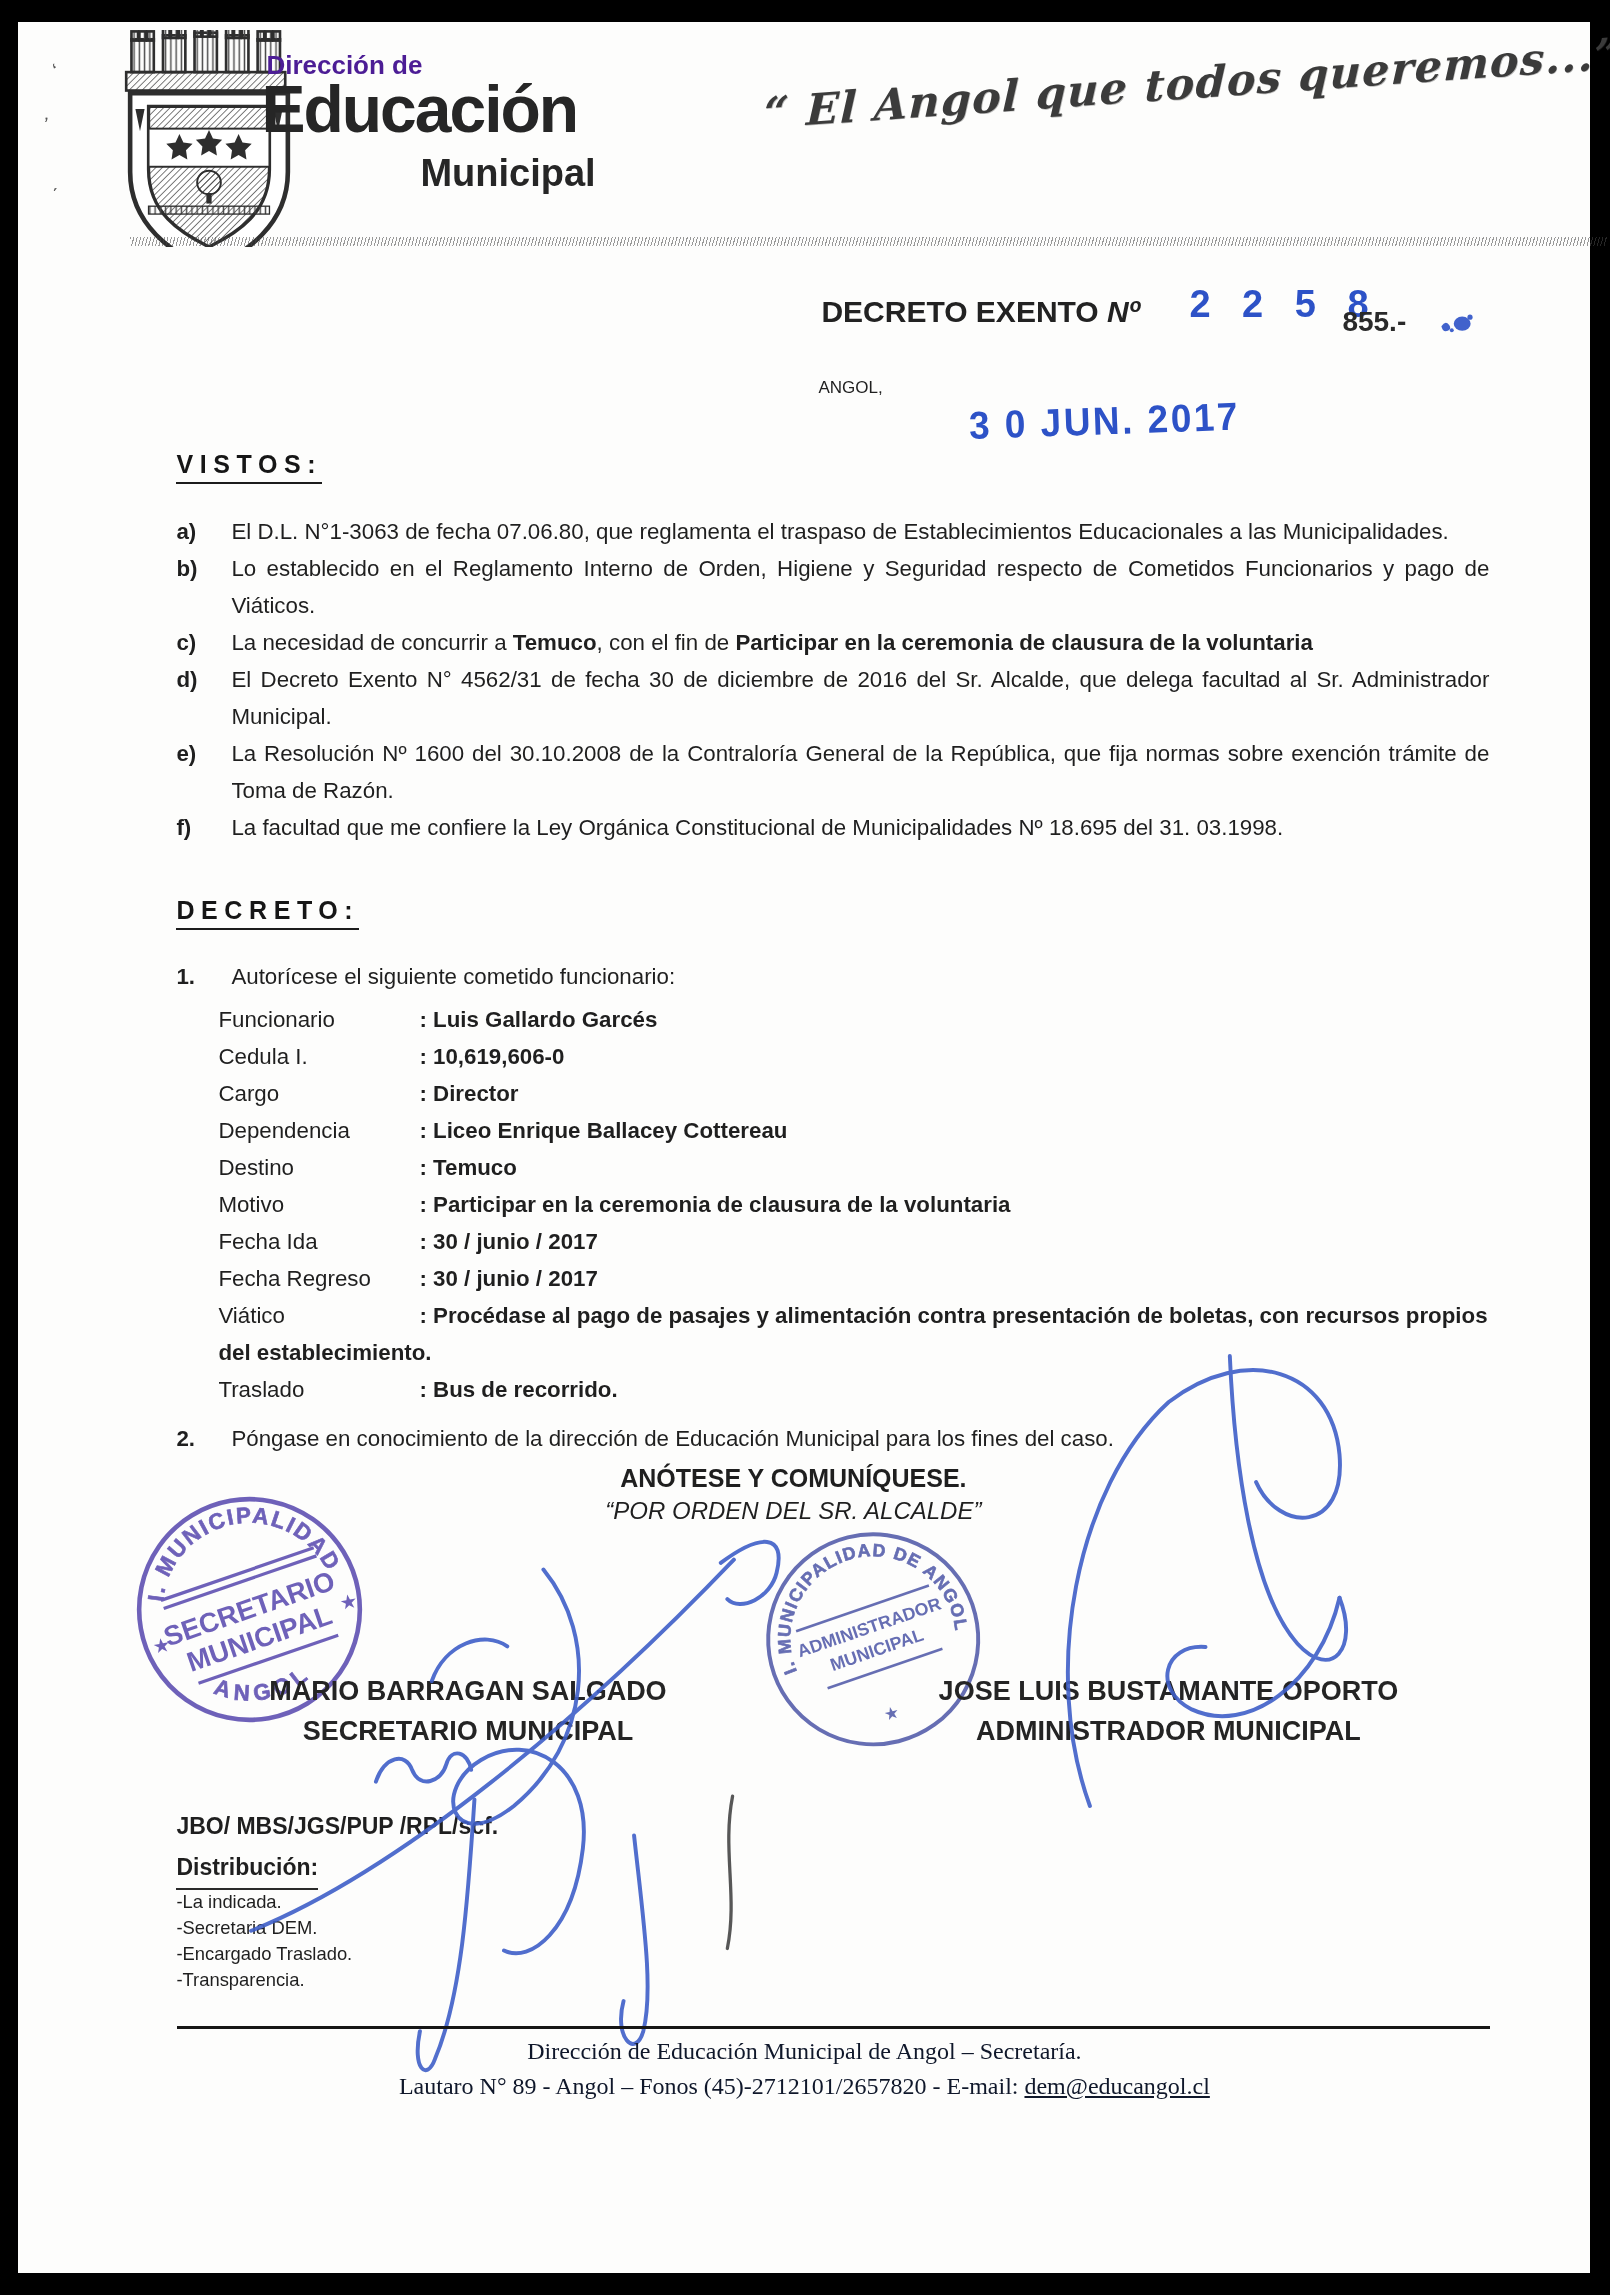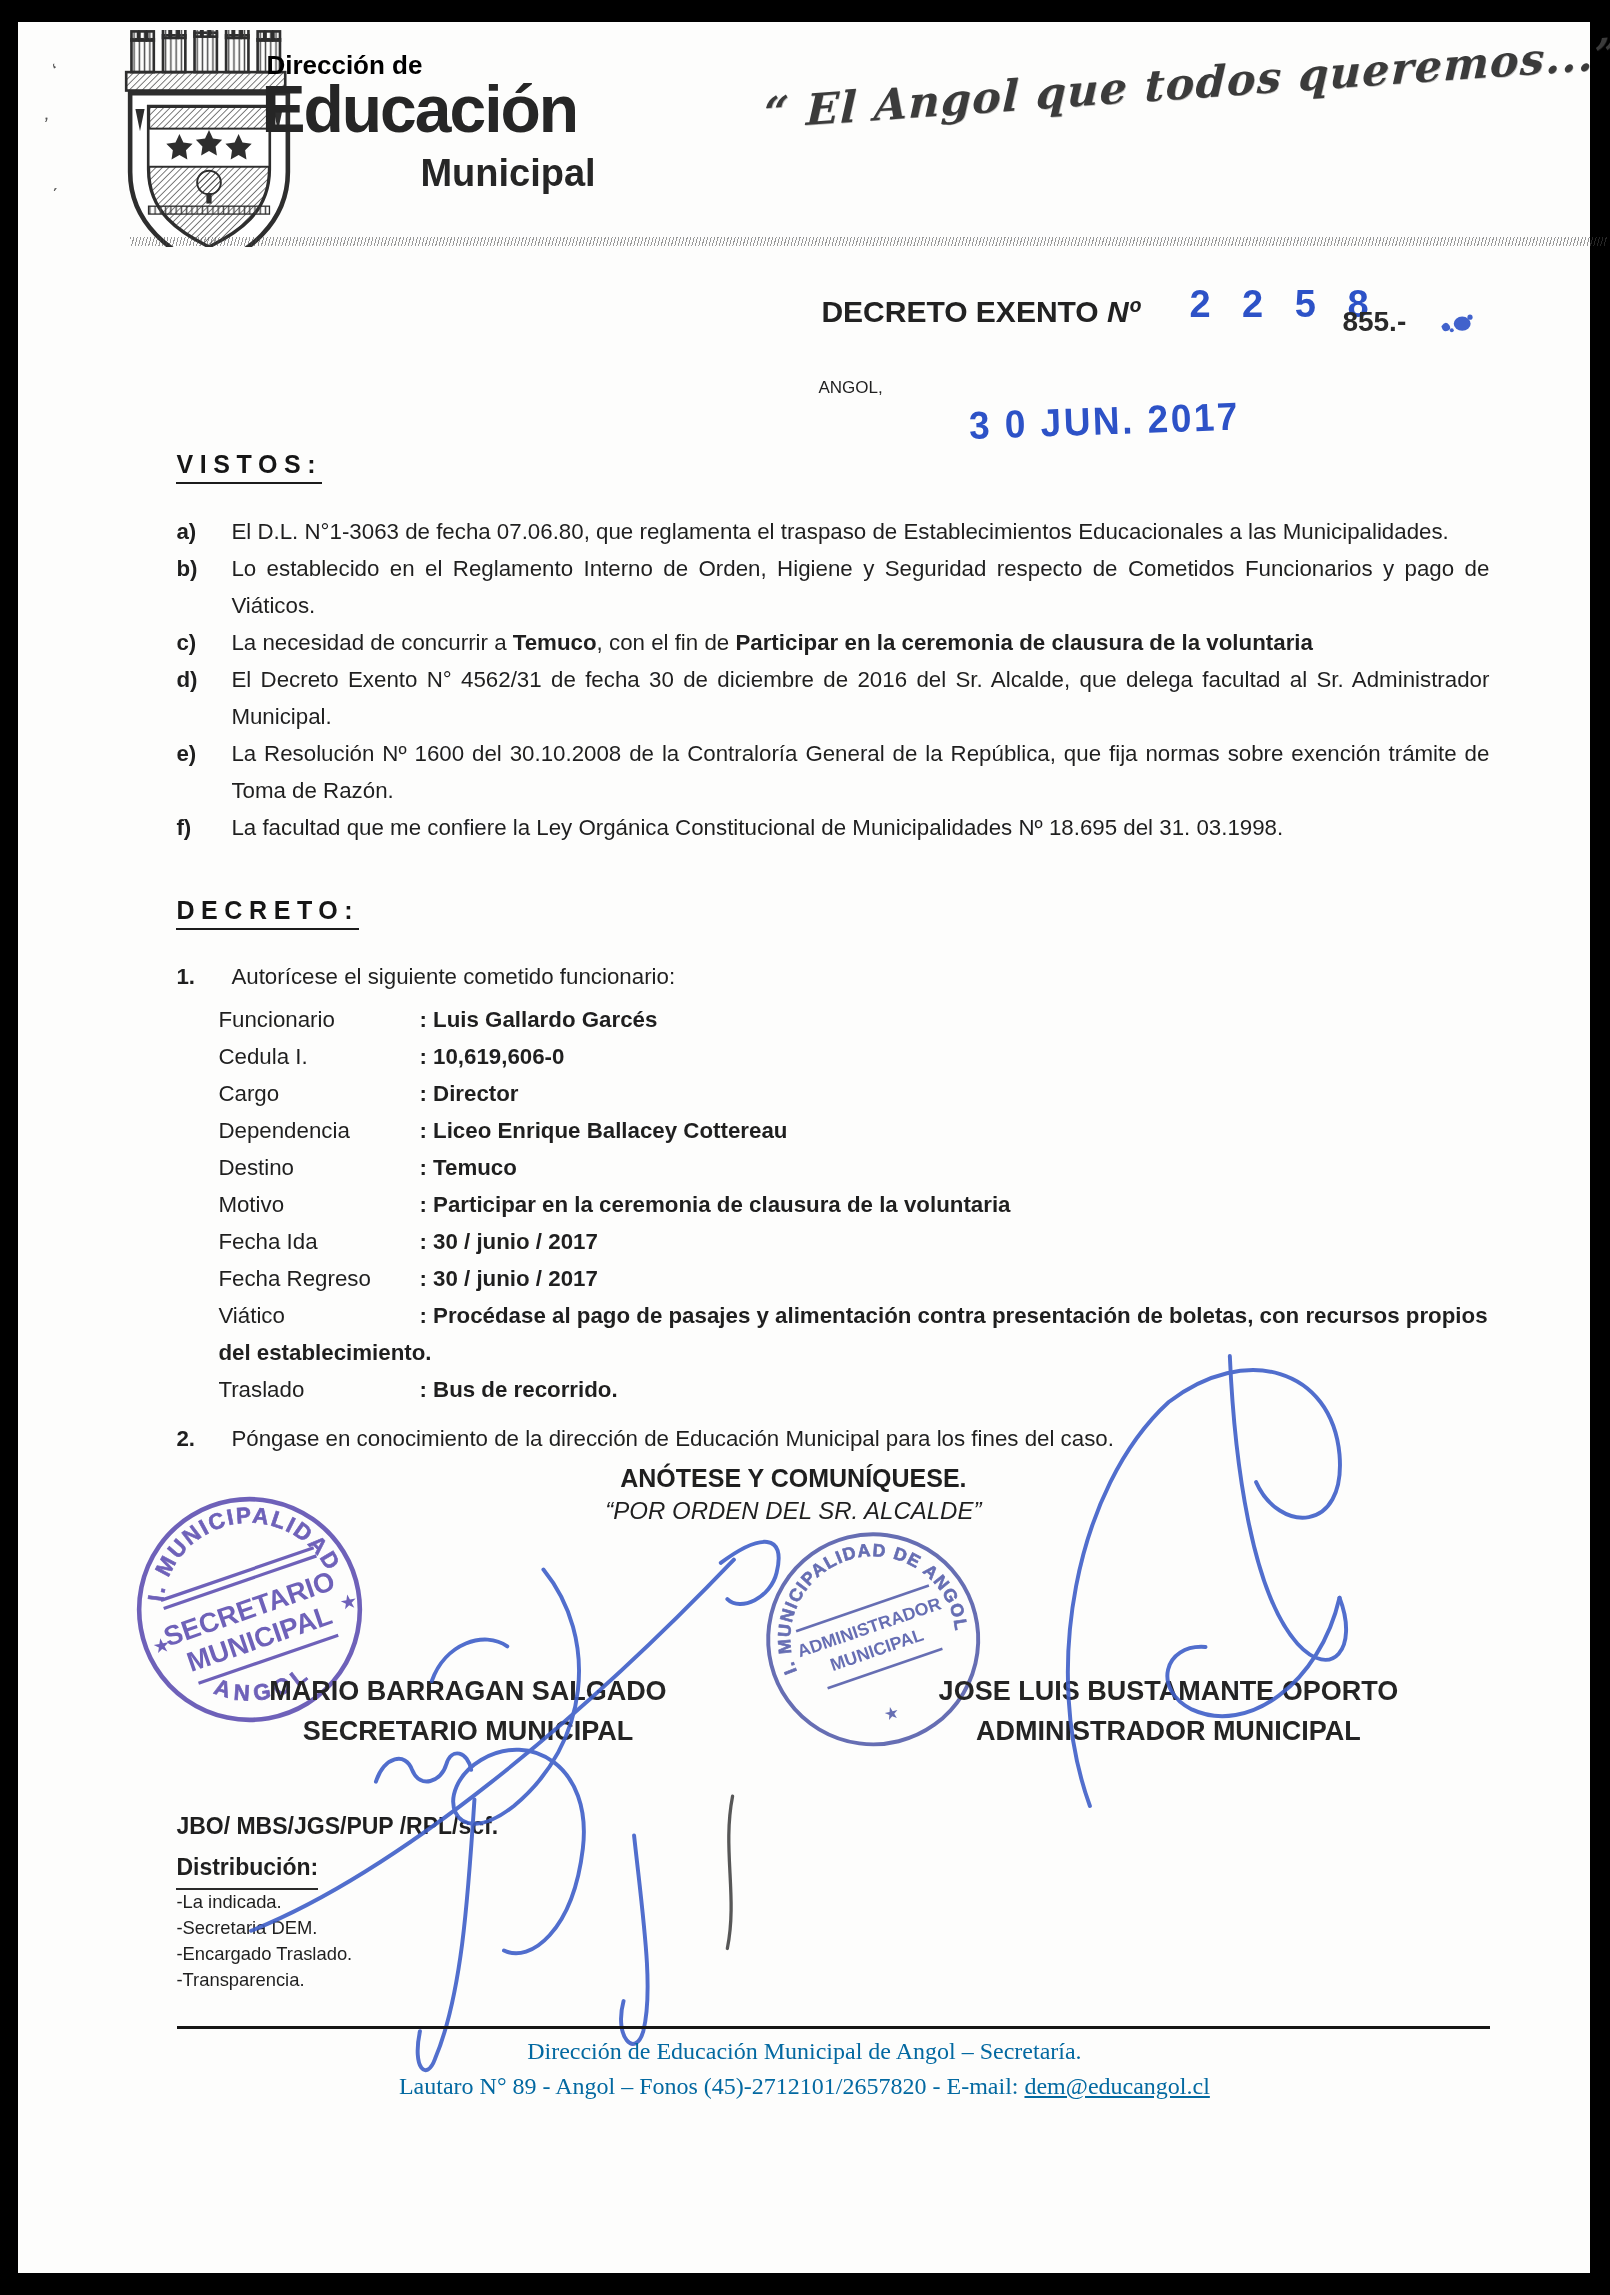--- a/index.html
+++ b/index.html
@@ -3,21 +3,21 @@
 <meta charset="utf-8">
 <style>
   html,body{margin:0;padding:0;}
   body{
     width:1611px;height:2295px;position:relative;background:#000;
     font-family:"Liberation Sans", sans-serif;color:#1f1f1f;overflow:hidden;
   }
   .page{position:absolute;left:18.4px;top:22px;width:1572px;height:2251px;background:#fdfdfc;}
   .abs{position:absolute;}
   
-  .dept1{font-size:26px;font-weight:bold;letter-spacing:0px;color:#000000;}
+  .dept1{font-size:26px;font-weight:bold;letter-spacing:0px;color:#4c1d95;}
   .dept2{font-size:66px;font-weight:bold;letter-spacing:-2px;color:#262626;}
   .dept3{font-size:38px;font-weight:bold;color:#262626;}
   .slogan{
     font-family:"DejaVu Serif", serif;font-style:italic;font-weight:bold;
     font-size:43px;color:#3b3b3b;transform:rotate(-4deg) skewX(-6deg);
     transform-origin:left center;white-space:nowrap;letter-spacing:1.3px;
     text-shadow:0.7px 0.7px 0 rgba(60,60,60,.35);
   }
   .hatchband{
     height:8.5px;
@@ -54,21 +54,21 @@
   .sigblock{text-align:center;}
   .signame{font-size:27px;font-weight:bold;color:#242424;}
   .sigtitle{font-size:27px;font-weight:bold;color:#242424;margin-top:9.2px;}
   
   .refline{font-size:23px;font-weight:bold;}
   .distheading{font-size:23px;font-weight:bold;border-bottom:2px solid #2a2a2a;
     padding-bottom:7px;display:inline-block;}
   .distlist{font-size:18.4px;line-height:26px;}
   
   .footline{height:2.6px;background:#161616;}
-  .foot{width:1572px;text-align:center;font-family:"Liberation Serif", serif;font-size:24px;color:#0369a1;}
+  .foot{width:1572px;text-align:center;font-family:"Liberation Serif", serif;font-size:24px;color:#0f172a;}
   .foot .email{text-decoration:underline;}
   svg text{font-family:"Liberation Sans", sans-serif;}
 </style>
 </head>
 <body>
 
 <div class="page">
 
   <svg class="abs" style="left:99px;top:8px;" width="184" height="217" viewBox="0 0 280 330">
     <defs>

